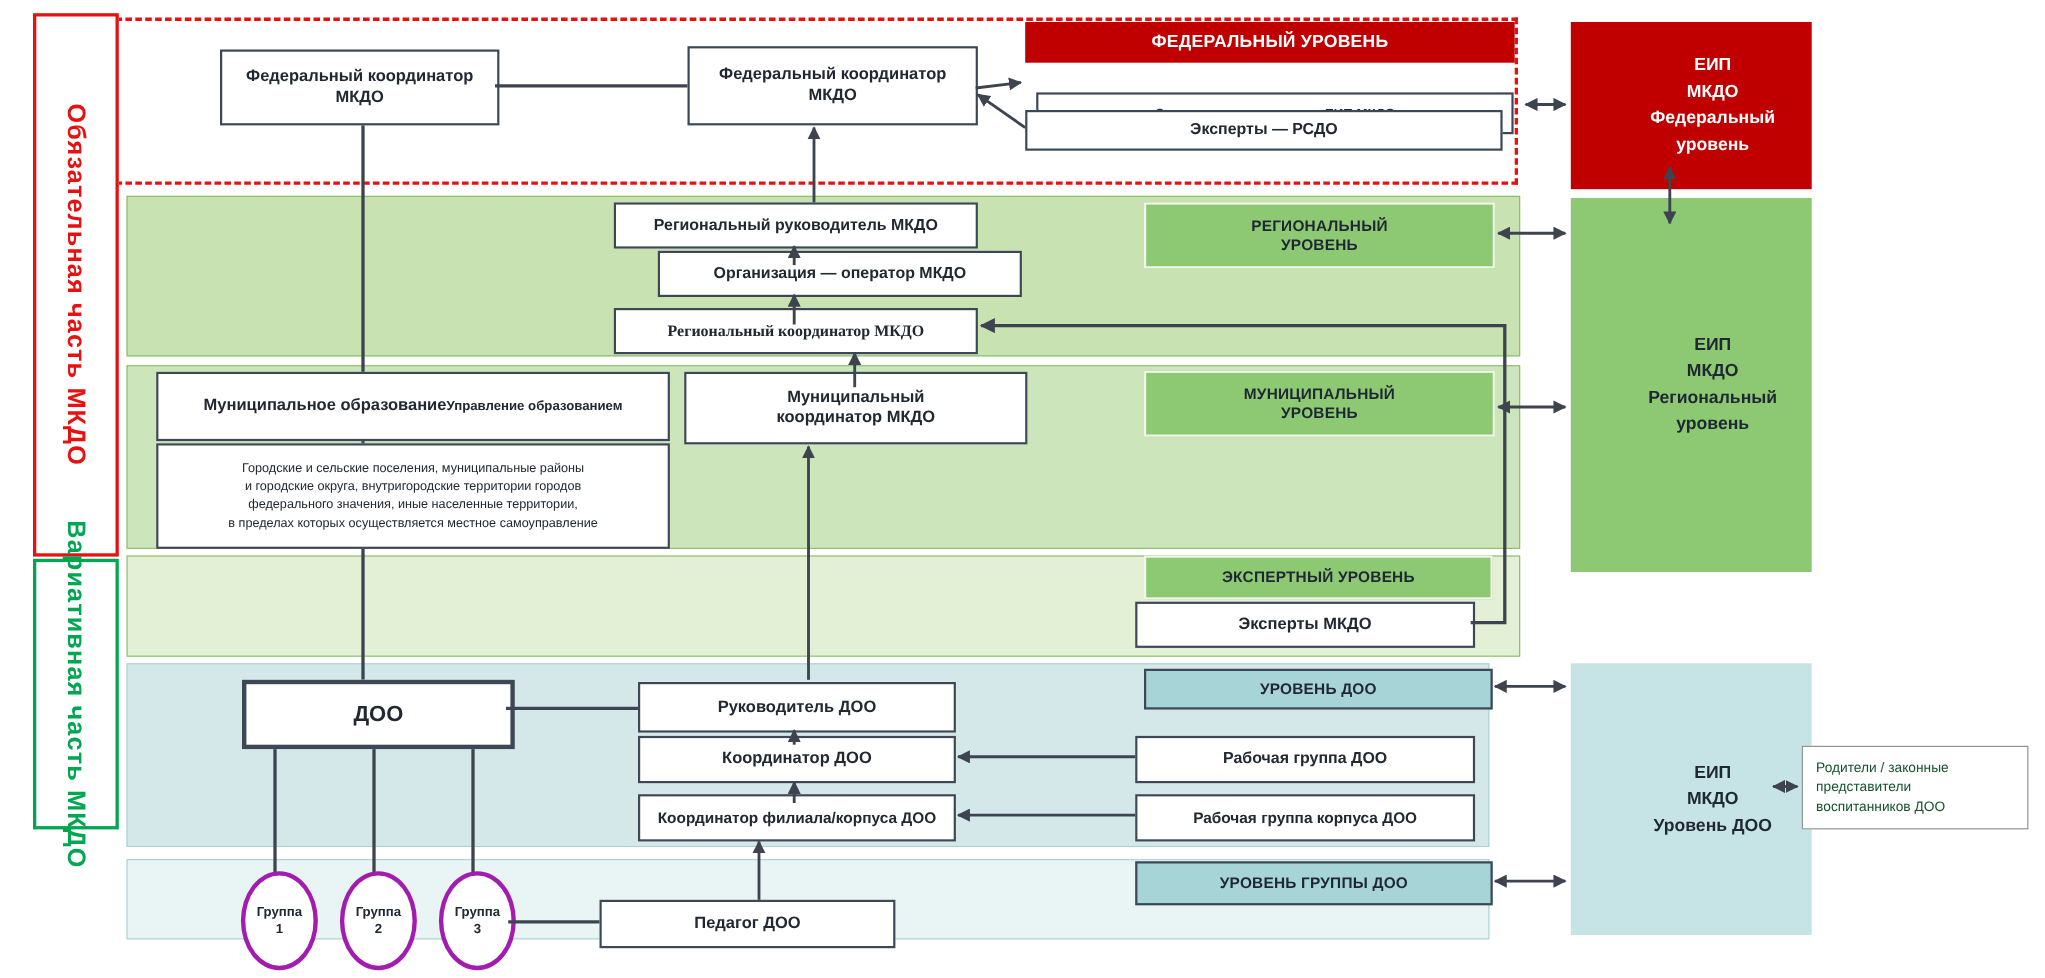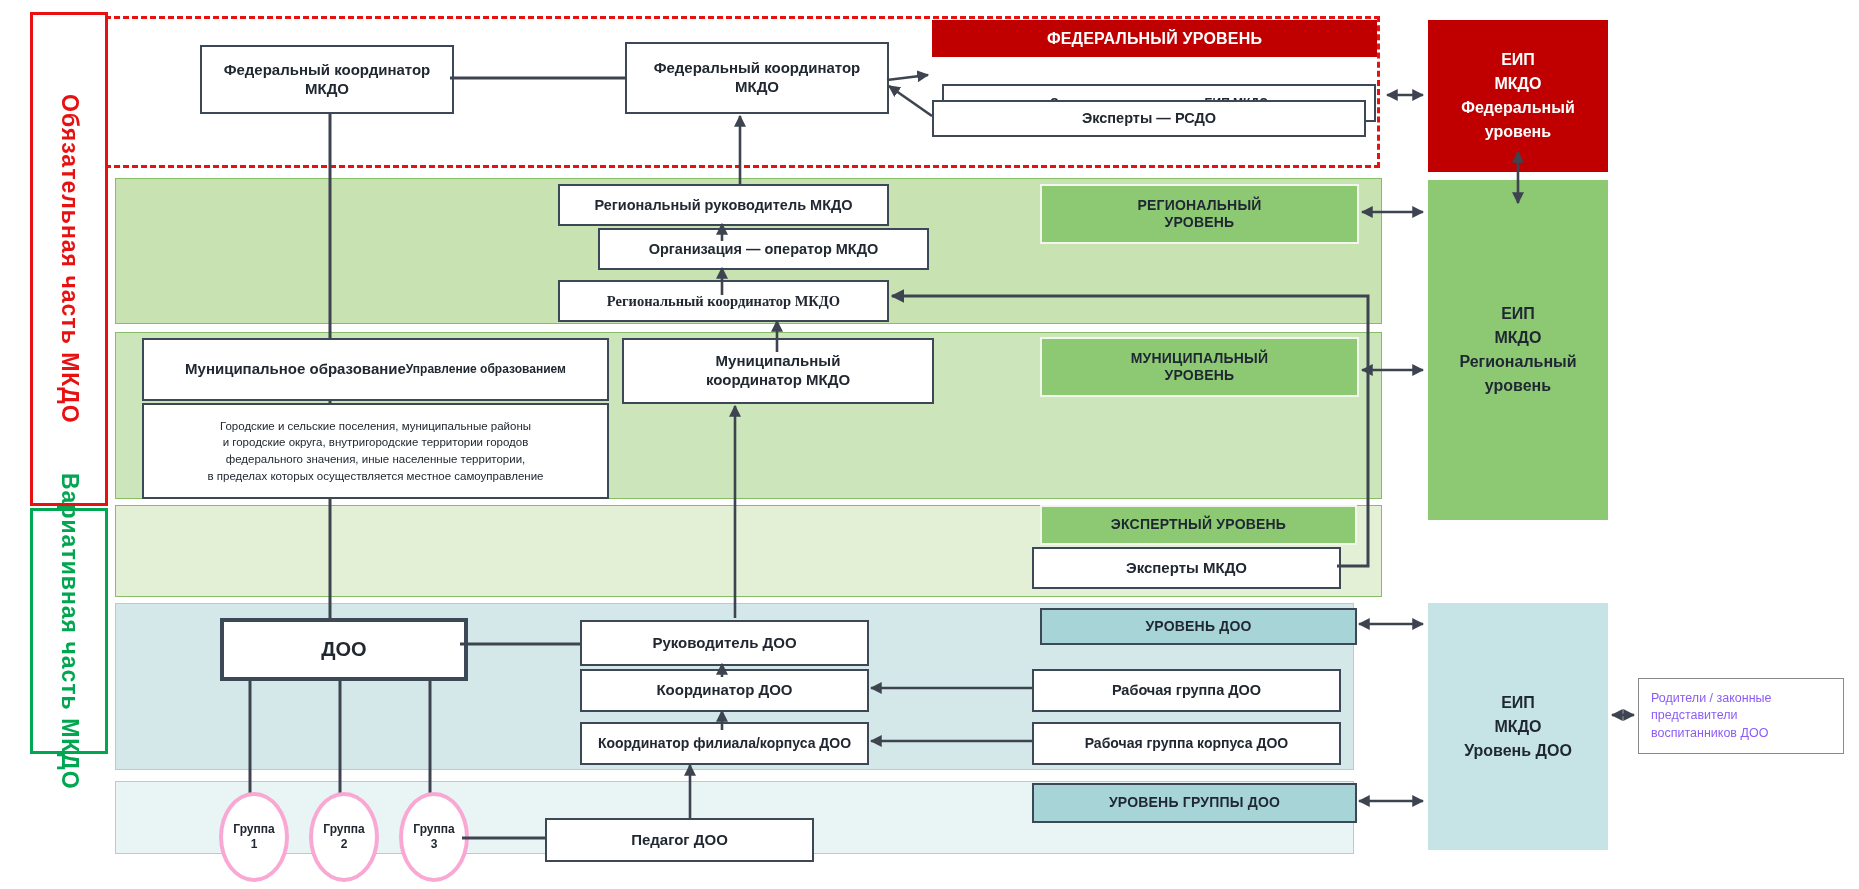--- a/index.html
+++ b/index.html
@@ -22,41 +22,41 @@
        font-weight:700;white-space:pre-line;line-height:1.25;color:#212832;}
   
   .hdr{position:absolute;z-index:3;display:flex;align-items:center;justify-content:center;
        text-align:center;font-weight:700;white-space:pre-line;line-height:1.25;
        letter-spacing:.2px;color:#1f2733;}
   .hdr.green{background:#8dc873;border:2px solid #f1f7ea;}
   .hdr.teal{background:#a7d4d7;border:2px solid #3d4857;}
   .hdr.red{background:#c00000;color:#ffffff;border:none;}
   
   .eip{position:absolute;z-index:3;display:flex;align-items:center;justify-content:center;
-       text-align:center;font-weight:700;white-space:pre-line;line-height:1.5;font-size:16px;}
+       text-align:center;font-weight:700;white-space:pre-line;line-height:1.5;font-size:16px;padding-left:39px;}
   .eip.red{background:#c00000;color:#ffffff;}
   .eip.green{background:#8dc873;color:#1f2733;}
   .eip.teal{background:#c6e3e5;color:#1f2733;}
   
   .bracket{position:absolute;z-index:3;background:#ffffff;display:flex;align-items:center;
            justify-content:center;}
   .bracket .vtext{writing-mode:vertical-rl;text-orientation:mixed;font-weight:700;
            font-size:23px;letter-spacing:1px;white-space:nowrap;}
   .bracket.red{border:3px solid #e81111;}
   .bracket.red .vtext{color:#e81111;}
   .bracket.green{border:3px solid #00a650;}
   .bracket.green .vtext{color:#00a650;}
   
-  .circle{position:absolute;z-index:3;background:#ffffff;border:4px solid #f9a8d4;
+  .circle{position:absolute;z-index:3;background:#ffffff;border:4px solid #a21caf;
           border-radius:50%;display:flex;align-items:center;justify-content:center;
           text-align:center;font-weight:600;font-size:12px;line-height:1.25;white-space:pre-line;}
   
   .parents{position:absolute;z-index:3;background:#ffffff;border:1.5px solid #8a8a8a;
            display:flex;align-items:center;justify-content:flex-start;text-align:left;
-           padding-left:12px;font-size:12.5px;line-height:1.4;white-space:pre-line;color:#8b5cf6;}
+           padding-left:12px;font-size:12.5px;line-height:1.4;white-space:pre-line;color:#14532d;}
   .sub{font-size:12px;}
 </style>
 </head>
 <body>
 
 <div id="stage">
 
   <div class="band green" style="left:115px;top:178px;width:1265px;height:144px;background:#c8e2b2;"></div>
   <div class="band green" style="left:115px;top:332px;width:1265px;height:165px;background:#cde5ba;"></div>
   <div class="band green" style="left:115px;top:505px;width:1265px;height:90px;background:#e4f0d6;"></div>

